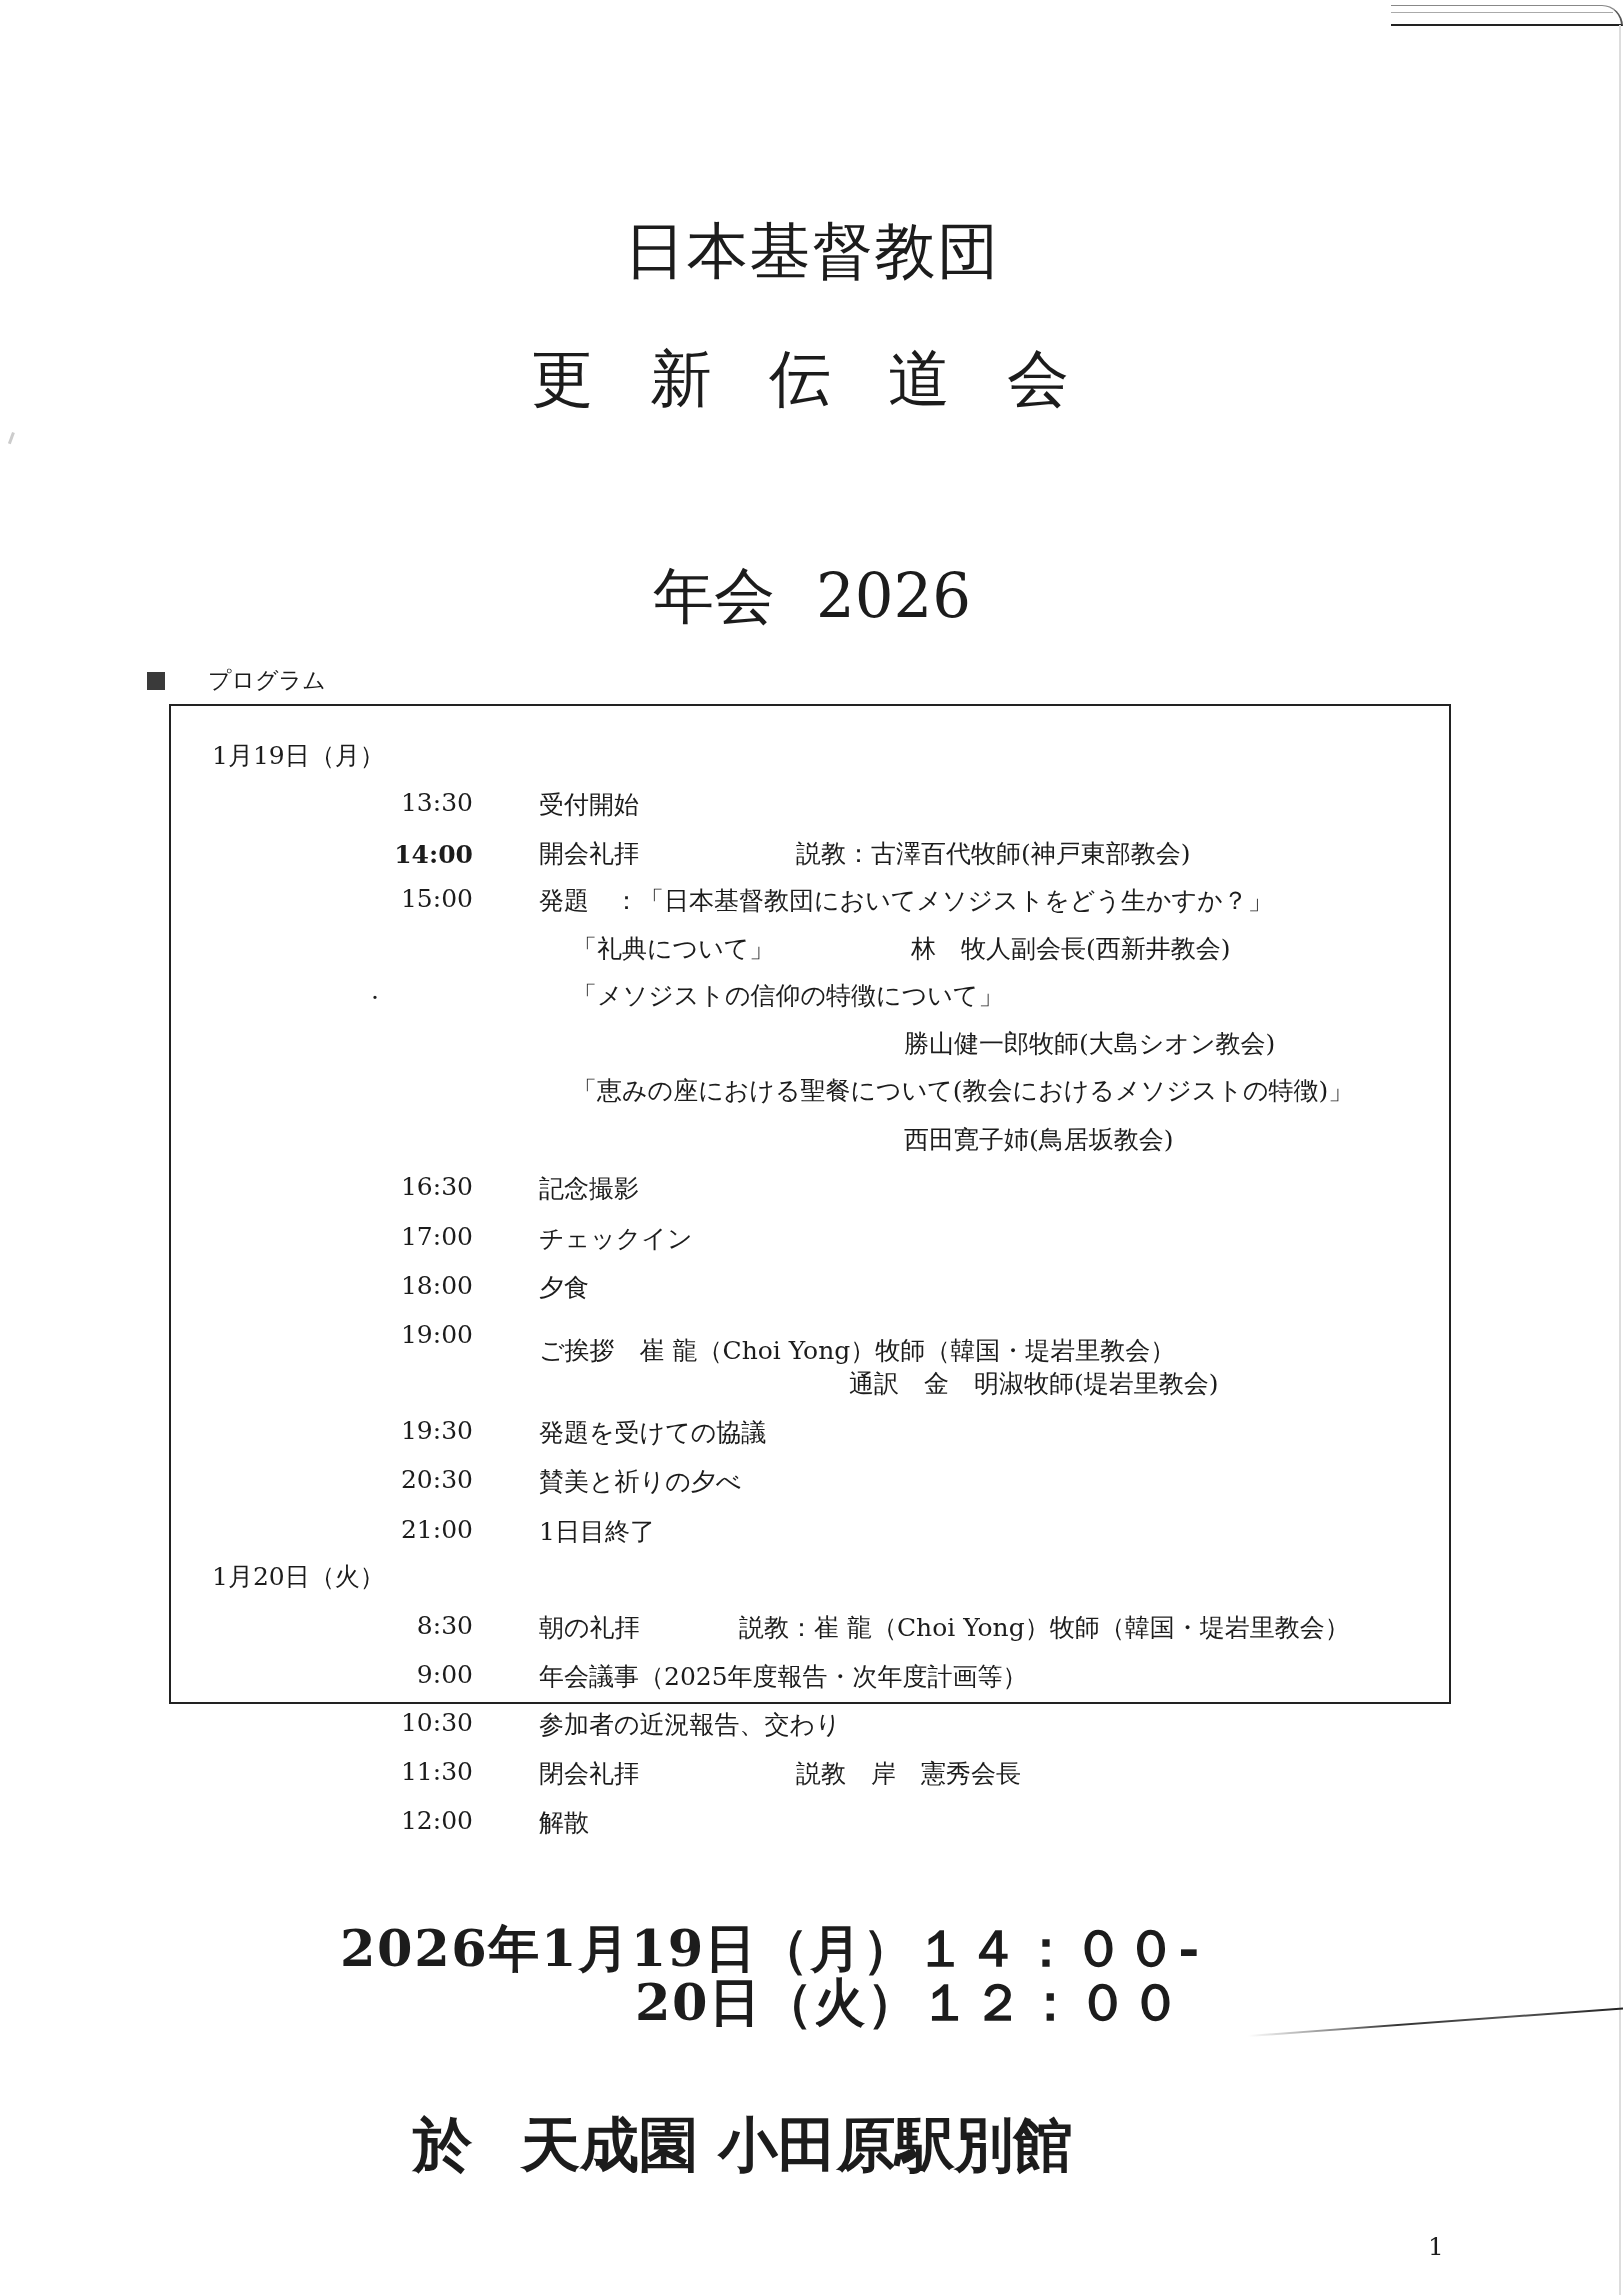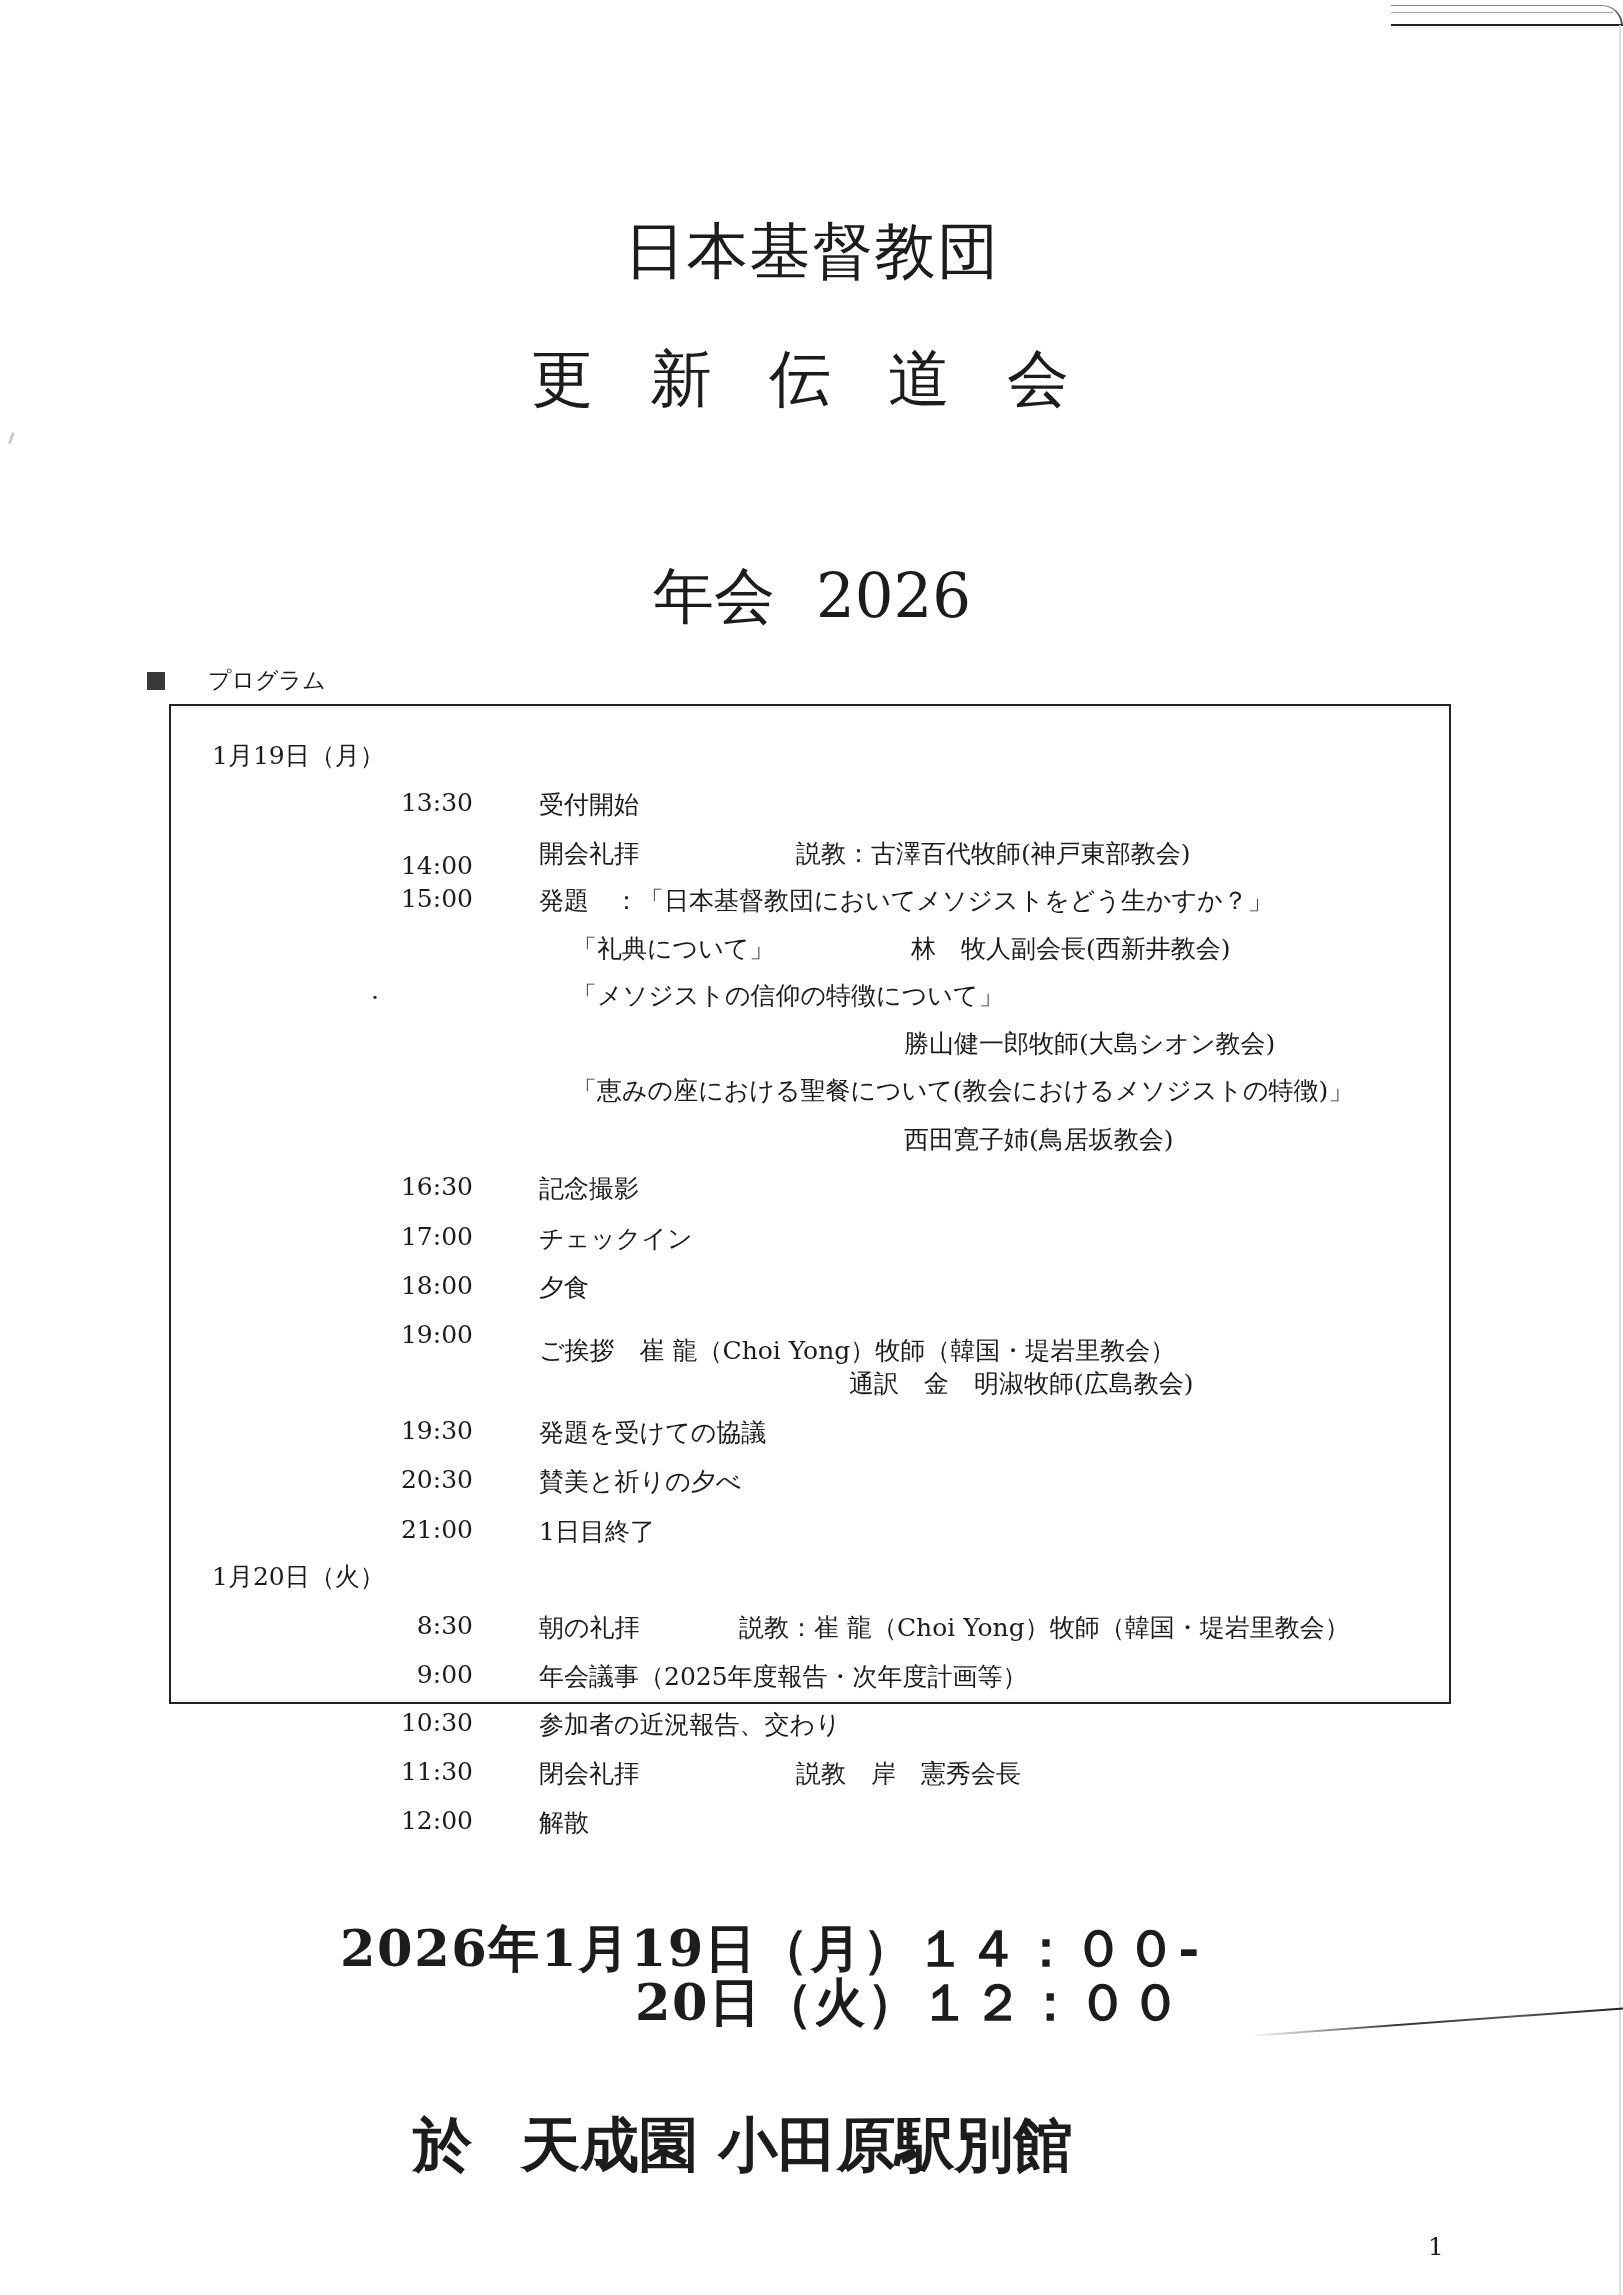--- a/index.html
+++ b/index.html
@@ -91,21 +91,21 @@
   <span>プログラム</span>
 </div>
 
 <div class="program-box">
 
   <div class="row day" style="top:33px;">1月19日（月）</div>
 
   <div class="row time" style="top:82px;">13:30</div>
   <div class="row content" style="top:82px;">受付開始</div>
 
-  <div class="row time" style="top:145px;">14:00</div>
+  <div class="row time" style="top:134px;font-weight:bold;">14:00</div>
   <div class="row content" style="top:131px;">開会礼拝</div>
   <div class="row" style="top:131px; left:625px;">説教：古澤百代牧師(神戸東部教会)</div>
 
   <div class="row time" style="top:178px;">15:00</div>
   <div class="row content" style="top:178px;">発題　：「日本基督教団においてメソジストをどう生かすか？」</div>
 
   <div class="row" style="top:226px; left:401px;">「礼典について」</div>
   <div class="row" style="top:226px; left:740px;">林　牧人副会長(西新井教会)</div>
 
   <div class="row" style="top:270px; left:200px;">.</div>
@@ -122,21 +122,21 @@
 
   <div class="row time" style="top:516px;">17:00</div>
   <div class="row content" style="top:516px;">チェックイン</div>
 
   <div class="row time" style="top:565px;">18:00</div>
   <div class="row content" style="top:565px;">夕食</div>
 
   <div class="row time" style="top:614px;">19:00</div>
   <div class="row content" style="top:628px;">ご挨拶　崔 龍（Choi Yong）牧師（韓国・堤岩里教会）</div>
 
-  <div class="row" style="top:661px; left:678px;">通訳　金　明淑牧師(広島教会)</div>
+  <div class="row" style="top:661px; left:678px;">通訳　金　明淑牧師(堤岩里教会)</div>
 
   <div class="row time" style="top:710px;">19:30</div>
   <div class="row content" style="top:710px;">発題を受けての協議</div>
 
   <div class="row time" style="top:759px;">20:30</div>
   <div class="row content" style="top:759px;">賛美と祈りの夕べ</div>
 
   <div class="row time" style="top:809px;">21:00</div>
   <div class="row content" style="top:809px;">1日目終了</div>
 

